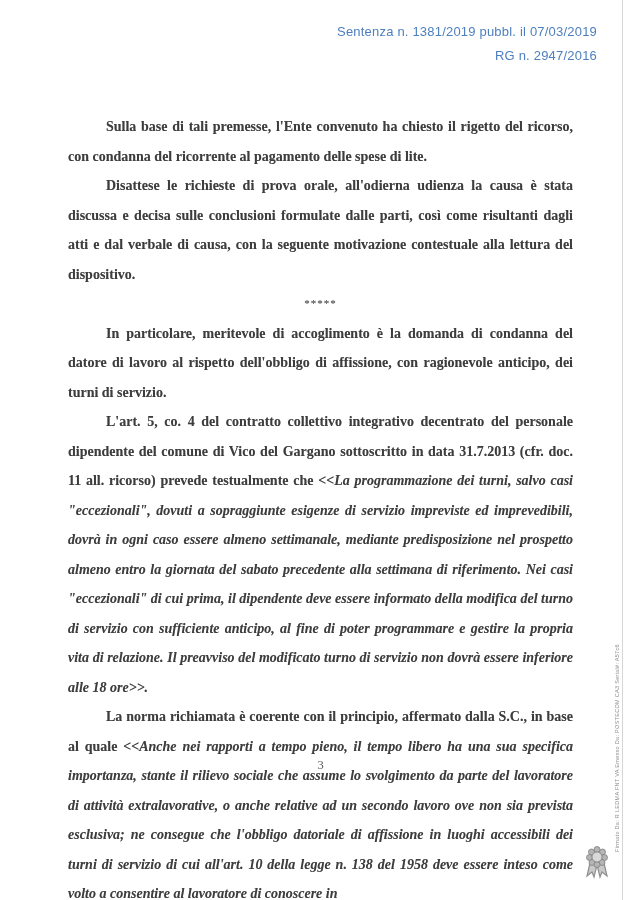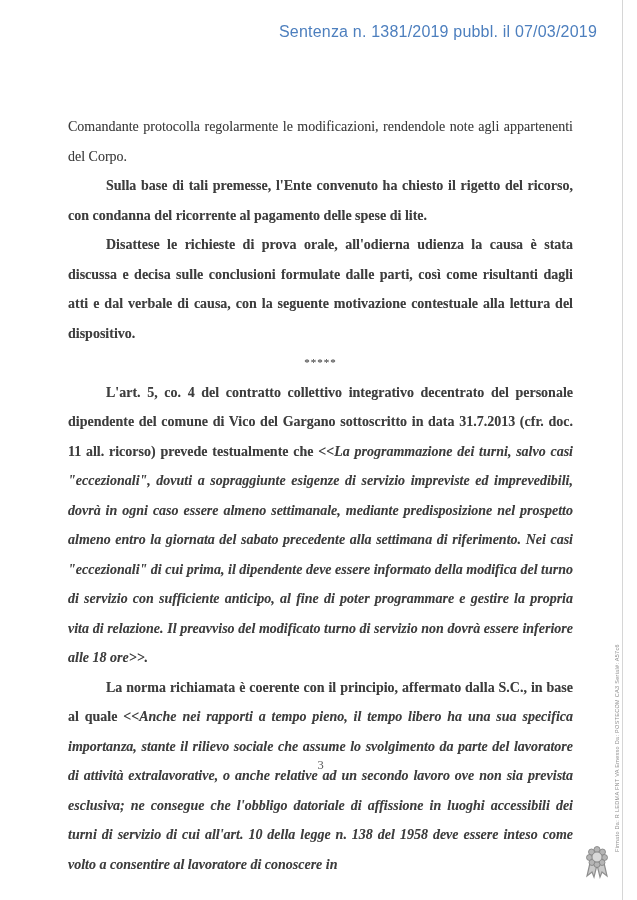--- a/index.html
+++ b/index.html
@@ -11,21 +11,21 @@
     font-family:"Liberation Serif", serif;
   }
   .scan-edge{
     position:absolute;top:0;right:14px;width:1px;height:900px;
     background:#d6d6d6;
   }
   .header{
     position:absolute;top:20px;right:40px;
     text-align:right;
     font-family:"Liberation Sans", sans-serif;
-    font-size:16px;
+    font-size:13px;
     letter-spacing:0.2px;
     line-height:24px;
     color:#4d7fbe;
   }
   .body-text{
     position:absolute;top:112px;left:68px;width:505px;
     font-size:14px;
     line-height:29.5px;
     color:#3d3d3d;
     text-shadow:0 0 0.6px rgba(60,60,60,0.35);
@@ -68,27 +68,28 @@
     width:26px;height:34px;
   }
 </style>
 </head>
 <body>
 
 <div class="scan-edge"></div>
 
 <div class="header">
   <div>Sentenza n. 1381/2019 pubbl. il 07/03/2019</div>
+  <div>RG n. 2947/2016</div>
 </div>
 
 <div class="body-text">
-    <p class="para"><span>Comandante protocolla regolarmente le modificazioni, rendendole note agli appartenenti del Corpo.</span></p>
     <p class="para indent"><span>Sulla base di tali premesse, l'Ente convenuto ha chiesto il rigetto del ricorso, con condanna del ricorrente al pagamento delle spese di lite.</span></p>
     <p class="para indent"><span>Disattese le richieste di prova orale, all'odierna udienza la causa è stata discussa e decisa sulle conclusioni formulate dalle parti, così come risultanti dagli atti e dal verbale di causa, con la seguente motivazione contestuale alla lettura del dispositivo.</span></p>
     <p class="para sep"><span>*****</span></p>
+    <p class="para indent"><span>In particolare, meritevole di accoglimento è la domanda di condanna del datore di lavoro al rispetto dell'obbligo di affissione, con ragionevole anticipo, dei turni di servizio.</span></p>
     <p class="para indent"><span>L'art. 5, co. 4 del contratto collettivo integrativo decentrato del personale dipendente del comune di Vico del Gargano sottoscritto in data 31.7.2013 (cfr. doc. 11 all. ricorso) prevede testualmente che </span><span class="it">&lt;&lt;La programmazione dei turni, salvo casi "eccezionali", dovuti a sopraggiunte esigenze di servizio impreviste ed imprevedibili, dovrà in ogni caso essere almeno settimanale, mediante predisposizione nel prospetto almeno entro la giornata del sabato precedente alla settimana di riferimento. Nei casi "eccezionali" di cui prima, il dipendente deve essere informato della modifica del turno di servizio con sufficiente anticipo, al fine di poter programmare e gestire la propria vita di relazione. Il preavviso del modificato turno di servizio non dovrà essere inferiore alle 18 ore&gt;&gt;.</span></p>
     <p class="para indent"><span>La norma richiamata è coerente con il principio, affermato dalla S.C., in base al quale </span><span class="it">&lt;&lt;Anche nei rapporti a tempo pieno, il tempo libero ha una sua specifica importanza, stante il rilievo sociale che assume lo svolgimento da parte del lavoratore di attività extralavorative, o anche relative ad un secondo lavoro ove non sia prevista esclusiva; ne consegue che l'obbligo datoriale di affissione in luoghi accessibili dei turni di servizio di cui all'art. 10 della legge n. 138 del 1958 deve essere inteso come volto a consentire al lavoratore di conoscere in</span></p>
   </div>
 
 <div class="page-number">3</div>
 
 <div class="sideways">Firmato Da: R LEDMA FNT VA Emesso Da: POSTECOM CA3 Serial#: A57c6</div>
 
 <div class="seal">
   <svg width="26" height="34" viewBox="0 0 26 34">

